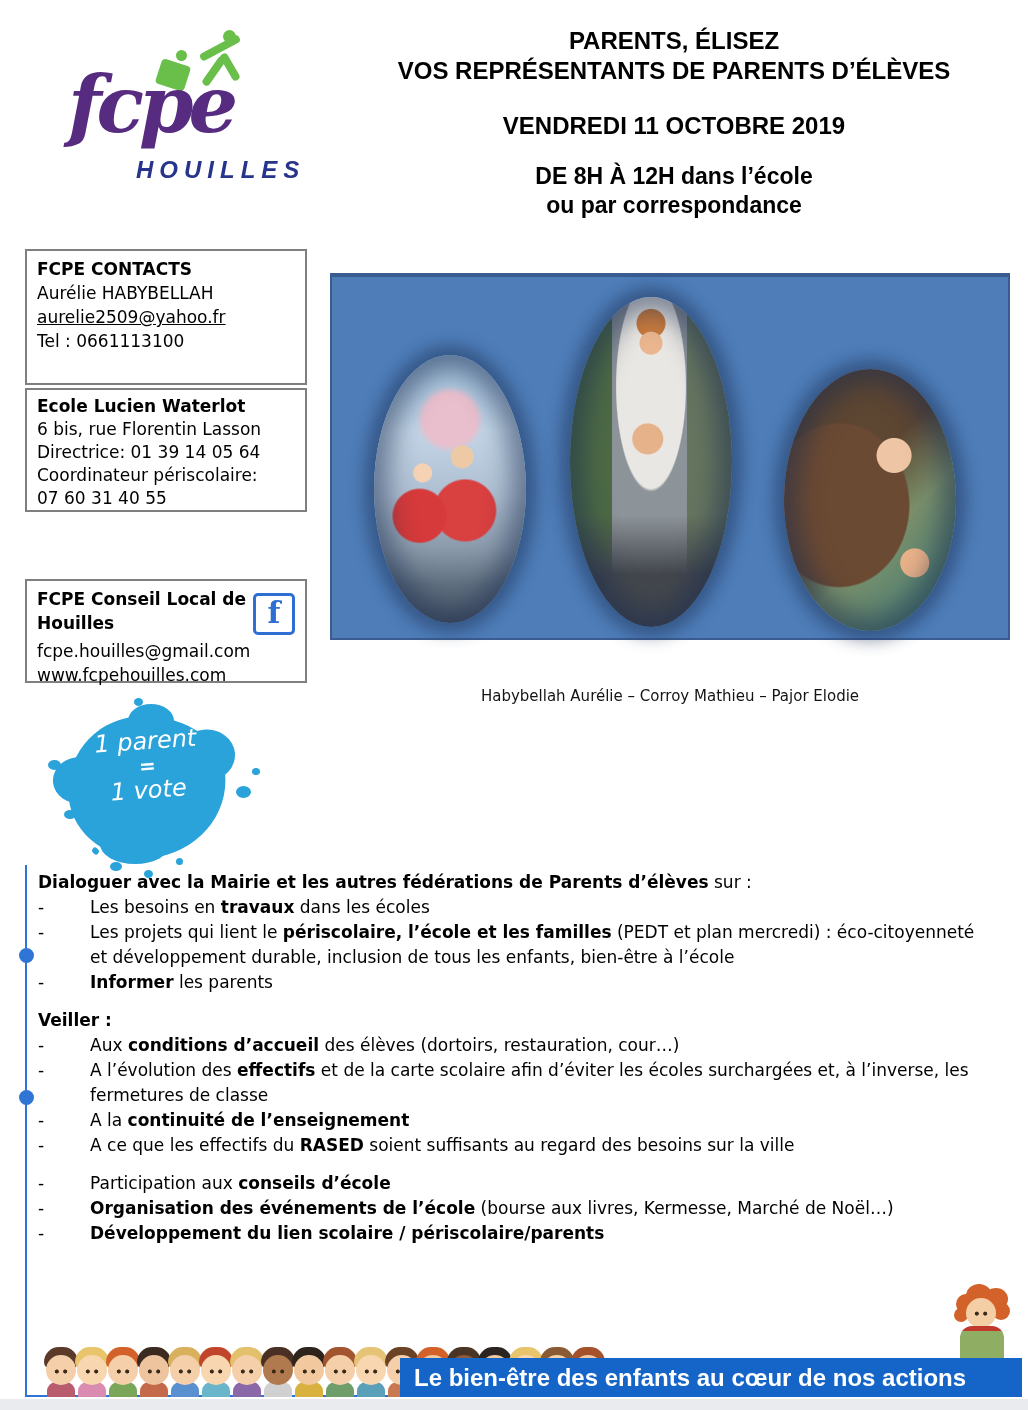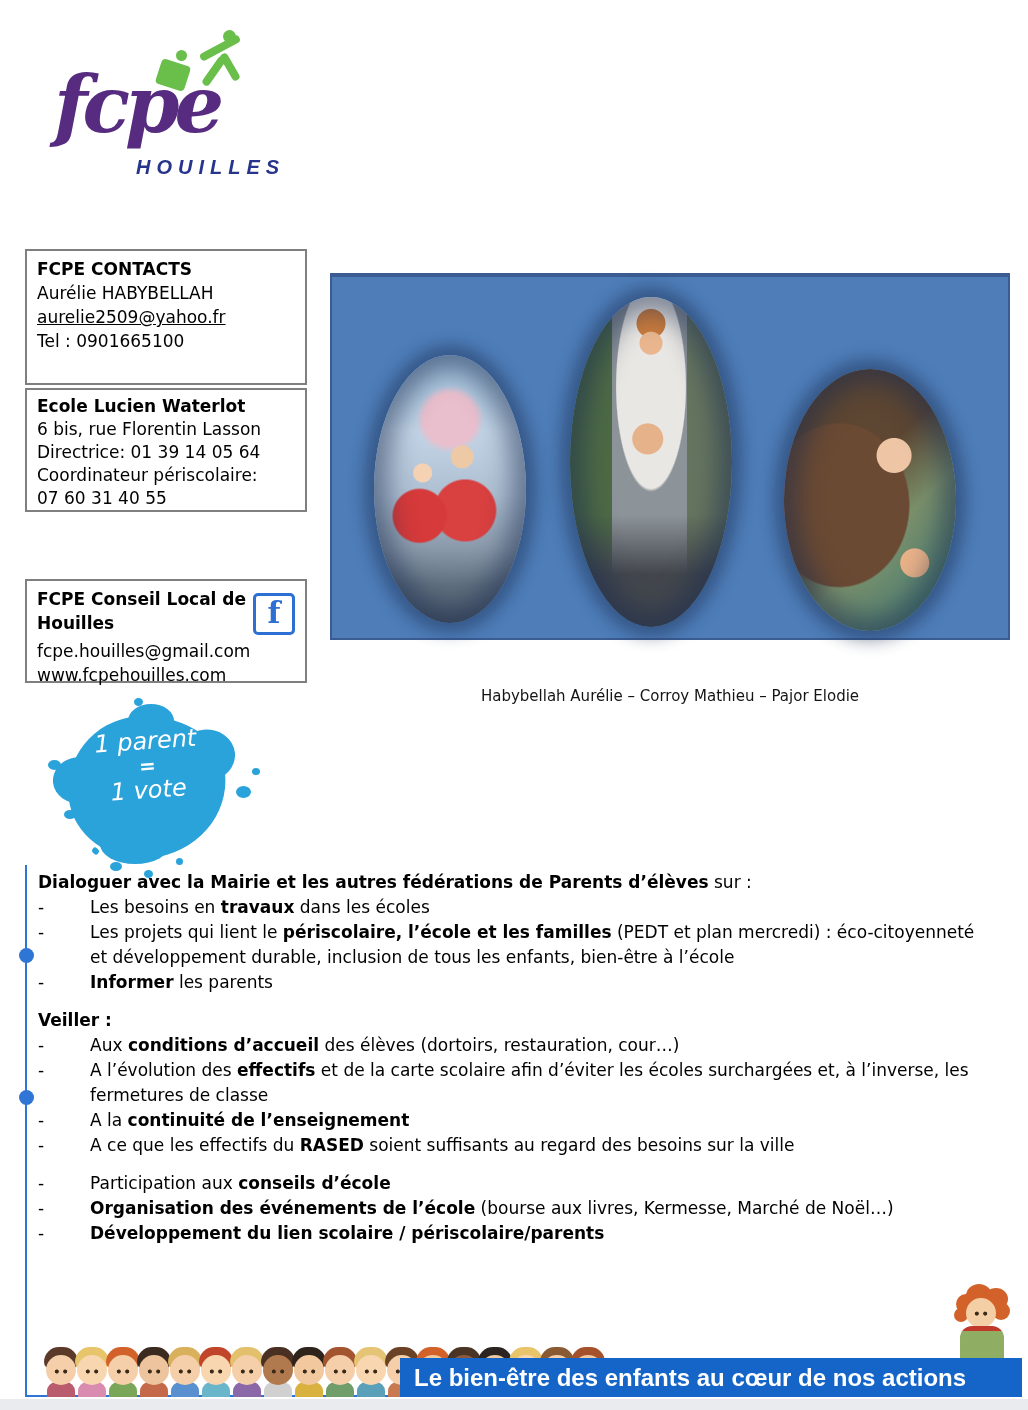--- a/index.html
+++ b/index.html
@@ -1,24 +1,24 @@
 <!DOCTYPE html>
 <html lang="fr"><head>
 <meta charset="utf-8">
 <style>
   html,body{margin:0;padding:0;background:#fff;}
   .page{position:relative;width:1028px;height:1410px;background:#fff;overflow:hidden;
         font-family:"DejaVu Sans",sans-serif;color:#000;}
 
   
   .logo{position:absolute;left:38px;top:28px;width:260px;height:165px;}
-  .logo-script{position:absolute;left:16px;top:38px;font-family:"DejaVu Serif",serif;
+  .logo-script{position:absolute;left:30px;top:38px;font-family:"DejaVu Serif",serif;
         font-style:italic;font-weight:bold;font-size:78px;letter-spacing:-5px;color:#562b80;line-height:1;}
   .logo-city{position:absolute;left:98px;top:128px;font-family:"Liberation Sans",sans-serif;
-        font-style:italic;font-size:20px;letter-spacing:6px;color:#27348b;font-weight:bold;}
+        font-style:italic;font-size:24px;letter-spacing:6px;color:#27348b;font-weight:bold;}
   .fig{position:absolute;background:#69bf4a;}
   .fig-head{border-radius:50%;}
   .f1-head{left:138px;top:22px;width:11px;height:11px;}
   .f1-body{left:120px;top:34px;width:30px;height:26px;border-radius:4px;transform:rotate(18deg);}
   .f2-head{left:185px;top:2px;width:13px;height:13px;}
   .f2-arm1{left:160px;top:16px;width:44px;height:8px;border-radius:4px;transform:rotate(-28deg);}
   .f2-arm2{left:172px;top:26px;width:8px;height:34px;border-radius:4px;transform:rotate(35deg);}
   .f2-leg{left:188px;top:24px;width:8px;height:30px;border-radius:4px;transform:rotate(-30deg);}
 
   
@@ -149,26 +149,35 @@
     <span class="fig fig-head f1-head"></span>
     <span class="fig f1-body"></span>
     <span class="fig fig-head f2-head"></span>
     <span class="fig f2-arm1"></span>
     <span class="fig f2-arm2"></span>
     <span class="fig f2-leg"></span>
     <div class="logo-script">fcpe</div>
     <div class="logo-city">HOUILLES</div>
   </div>
 
+  <div class="titles">
+    <div class="title-line">PARENTS, ÉLISEZ</div>
+    <div class="title-line">VOS REPRÉSENTANTS DE PARENTS D’ÉLÈVES</div>
+    <div class="title-date">VENDREDI 11 OCTOBRE 2019</div>
+    <div class="title-place">
+      <div>DE 8H À 12H dans l’école</div>
+      <div>ou par correspondance</div>
+    </div>
+  </div>
 
   <div class="cbox cbox-1" id="cbox0">
       <div class="cline-b">FCPE CONTACTS</div>
       <div>Aurélie HABYBELLAH</div>
       <div class="cline-u">aurelie2509@yahoo.fr</div>
-      <div>Tel : 0901665100</div>
+      <div>Tel : 0661113100</div>
     </div>
   <div class="cbox cbox-2" id="cbox1">
       <div class="cline-b">Ecole Lucien Waterlot</div>
       <div>6 bis, rue Florentin Lasson</div>
       <div>Directrice: 01 39 14 05 64</div>
       <div>Coordinateur périscolaire:</div>
       <div>07 60 31 40 55</div>
     </div>
   <div class="cbox cbox-4" id="cbox3">
       <div class="fb-icon">f</div>

